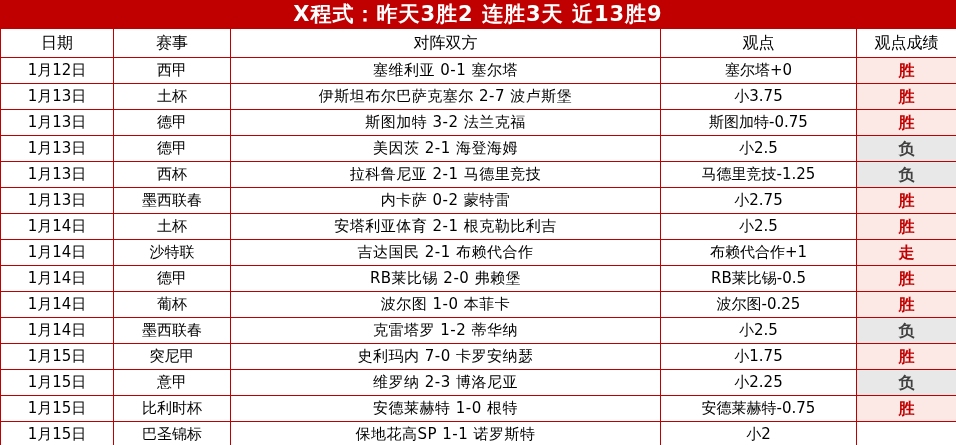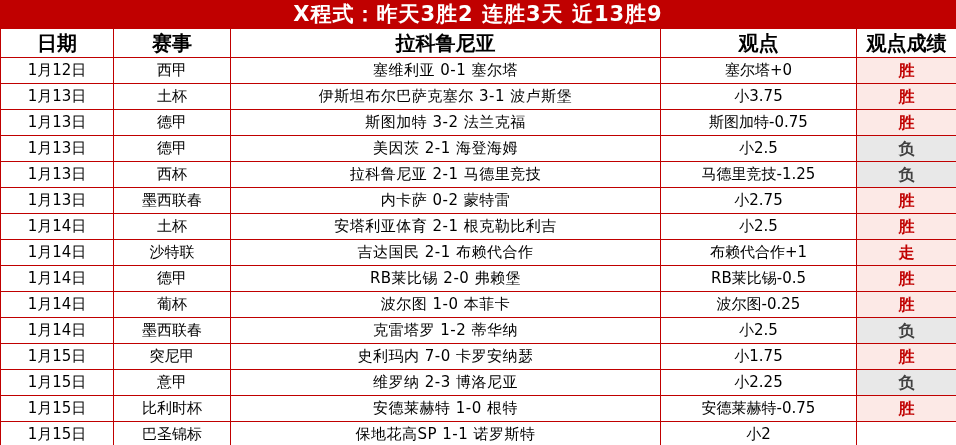--- a/index.html
+++ b/index.html
@@ -51,22 +51,22 @@
     text-align: center;
     vertical-align: middle;
     font-size: 15px;
     color: #000000;
     padding: 0;
     overflow: hidden;
     white-space: nowrap;
   }
   thead th {
     height: 28px;
-    font-weight: bold;
-    font-size: 20px;
+    font-weight: normal;
+    font-size: 16px;
     background: #ffffff;
   }
   tbody tr {
     height: 25px;
   }
   tbody td {
     height: 25px;
     line-height: 25px;
   }
   td.match {
@@ -107,37 +107,37 @@
       <col class="c-date">
       <col class="c-comp">
       <col class="c-match">
       <col class="c-view">
       <col class="c-res">
     </colgroup>
     <thead>
       <tr>
         <th>日期</th>
         <th>赛事</th>
-        <th>拉科鲁尼亚</th>
+        <th>对阵双方</th>
         <th>观点</th>
         <th>观点成绩</th>
       </tr>
     </thead>
     <tbody>
         <tr>
           <td class="date">1月12日</td>
           <td class="comp">西甲</td>
           <td class="match">塞维利亚  0-1  塞尔塔</td>
           <td class="view">塞尔塔+0</td>
           <td class="result win">胜</td>
         </tr>
         <tr>
           <td class="date">1月13日</td>
           <td class="comp">土杯</td>
-          <td class="match">伊斯坦布尔巴萨克塞尔  3-1  波卢斯堡</td>
+          <td class="match">伊斯坦布尔巴萨克塞尔  2-7  波卢斯堡</td>
           <td class="view">小3.75</td>
           <td class="result win">胜</td>
         </tr>
         <tr>
           <td class="date">1月13日</td>
           <td class="comp">德甲</td>
           <td class="match">斯图加特  3-2  法兰克福</td>
           <td class="view">斯图加特-0.75</td>
           <td class="result win">胜</td>
         </tr>

